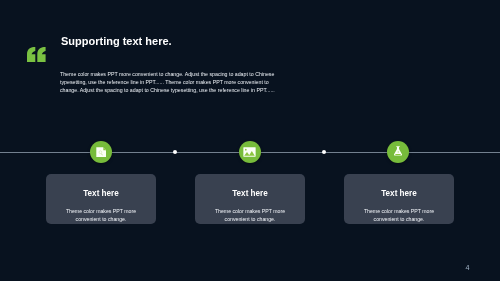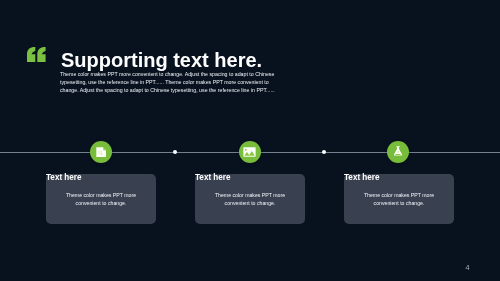--- a/index.html
+++ b/index.html
@@ -1,27 +1,27 @@
 <!DOCTYPE html>
 <html><head>
 <meta charset="utf-8">
 <style>
   html,body{margin:0;padding:0;}
   *{-webkit-font-smoothing:antialiased;}
   body{width:500px;height:281px;overflow:hidden;background:#08121f;
        font-family:"Liberation Sans",sans-serif;}
   .slide{position:relative;width:500px;height:281px;background:#08121f;filter:opacity(1);}
   .quote{position:absolute;left:27.3px;top:46.6px;width:21px;height:15.2px;}
-  .title{position:absolute;left:61px;top:53px;color:#ffffff;font-size:20px;font-weight:bold;line-height:15.6px;}
+  .title{position:absolute;left:61px;top:34px;color:#ffffff;font-size:11px;font-weight:bold;line-height:15.6px;}
   .para{position:absolute;left:60px;top:70.3px;width:216px;color:#eef2f7;font-size:5.24px;line-height:8px;}
   .tl{position:absolute;left:0;top:151.5px;width:500px;height:1px;background:#73808f;}
   .dot{position:absolute;width:4px;height:4px;border-radius:50%;background:#ffffff;top:150.4px;}
   .circ{position:absolute;width:22px;height:22px;border-radius:50%;background:#77bc3b;box-shadow:0 1px 3px rgba(0,0,0,0.35);top:141px;display:flex;align-items:center;justify-content:center;}
   .card{position:absolute;top:174px;width:110px;height:50px;border-radius:5px;background:#394150;}
-  .card h3{margin:0;color:#ffffff;font-size:8.15px;font-weight:bold;line-height:8px;padding-top:0;}
+  .card h3{margin:0;color:#ffffff;font-size:8.15px;font-weight:bold;text-align:center;line-height:8px;padding-top:16px;}
   .card p{margin:0;color:#f2f5f9;font-size:5.2px;line-height:8px;text-align:center;padding:9.2px 12px 0;}
   .ico{display:block;}
   .pg{position:absolute;left:465.6px;top:264.2px;color:#9fb0c2;font-size:7.2px;line-height:7.2px;}
 </style>
 </head>
 <body>
 
 <div class="slide">
   <div class="quote">
     <svg width="21" height="15.2" viewBox="0 0 21 15.2">

